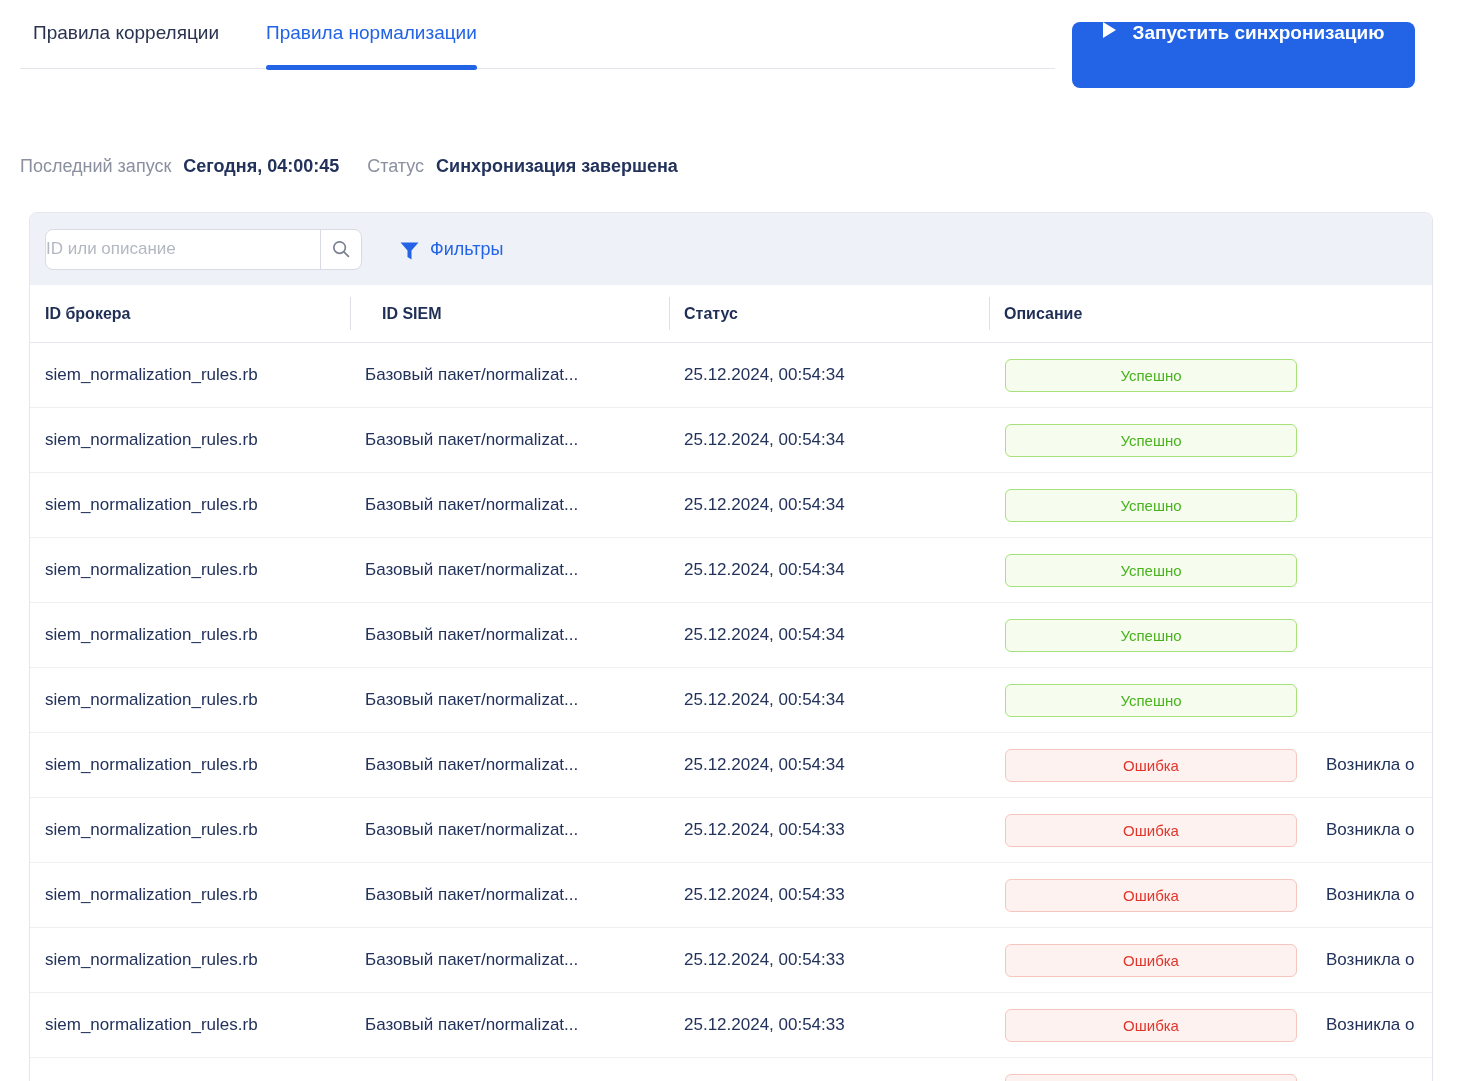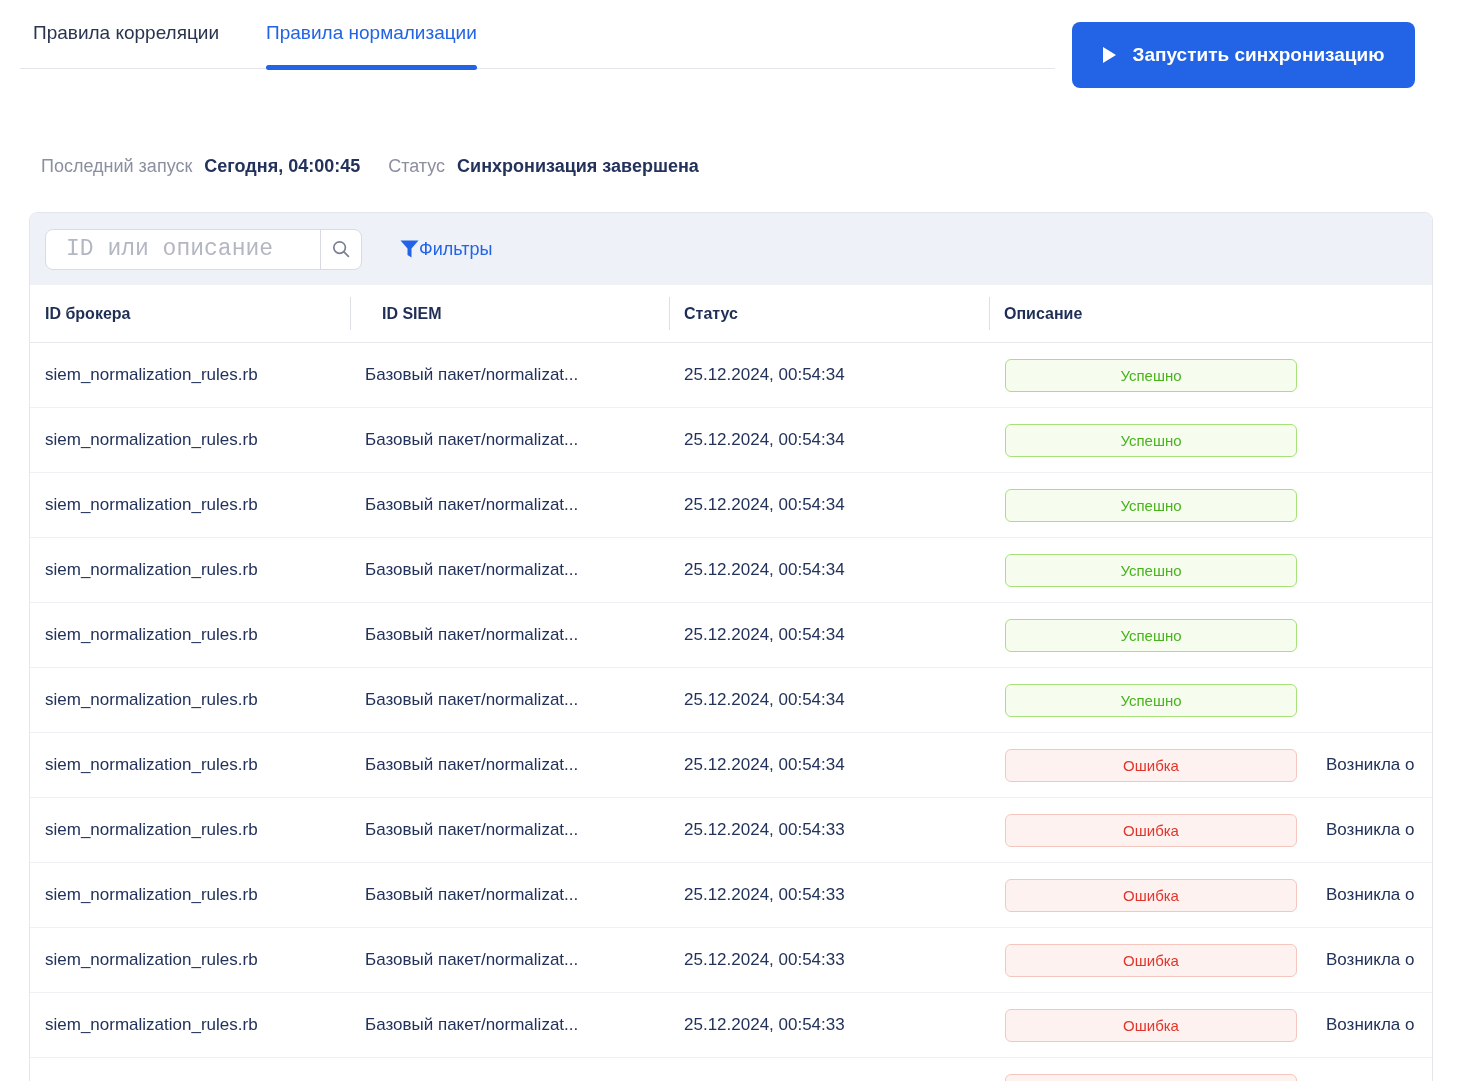--- a/index.html
+++ b/index.html
@@ -39,33 +39,33 @@
     content:""; position:absolute; left:0; right:0; bottom:-2px;
     height:5px; background:var(--accent-blue); border-radius:3px;
   }
 
   
   .sync-btn{
     position:absolute; left:1072px; top:22px; width:343px; height:66px;
     background:var(--accent-blue); border:none; border-radius:8px;
     color:#ffffff; font-size:19px; font-weight:700;
     font-family:"Liberation Sans", sans-serif;
-    display:flex; align-items:center; justify-content:center; gap:17px;
+    display:flex; align-items:flex-start; justify-content:center; gap:17px;
     cursor:pointer;
   }
   .play-icon{
     width:0; height:0;
     border-left:13px solid #ffffff;
     border-top:8px solid transparent;
     border-bottom:8px solid transparent;
   }
 
   
   .meta{
-    position:absolute; left:41px; top:156px;
+    position:absolute; left:20px; top:156px;
     display:flex; align-items:center; font-size:18px;
   }
   .meta .lbl{ color:var(--text-gray); }
   .meta .val{ color:var(--text-dark); font-weight:600; margin-left:12px; }
   .meta .grp2{ margin-left:28px; }
 
   
   .card{
     position:absolute; left:29px; top:212px; width:1404px; height:920px;
     background:#ffffff; border:1px solid #E4E6EC; border-radius:8px;
@@ -75,30 +75,30 @@
     height:72px; background:var(--toolbar-bg);
     display:flex; align-items:center; padding-left:15px;
   }
   .searchbox{
     width:317px; height:41px; background:#ffffff;
     border:1px solid #D8DBE3; border-radius:8px;
     display:flex; overflow:hidden;
   }
   .searchbox input{
     flex:1; min-width:0; border:none; outline:none; background:transparent;
-    padding:0 20px; font-size:23px; color:var(--text-dark);
-    font-family:Liberation Mono, monospace;
+    padding:0 0; font-size:17px; color:var(--text-dark);
+    font-family:Liberation Sans, sans-serif;
   }
   .searchbox input::placeholder{ color:#B3B7C2; }
   .search-seg{
     width:41px; border-left:1px solid #D8DBE3;
     display:flex; align-items:center; justify-content:center; cursor:pointer;
   }
   .filter-btn{
-    margin-left:38px; display:flex; align-items:center; 
+    margin-left:38px; display:flex; align-items:flex-end; gap:11px;
     background:none; border:none; cursor:pointer;
     color:var(--accent-blue); font-size:18px;
     font-family:"Liberation Sans", sans-serif;
   }
 
   .thead{
     display:flex; height:58px; width:1561px;
     border-bottom:1px solid #E6E8EE; background:#ffffff;
   }
   .th{

